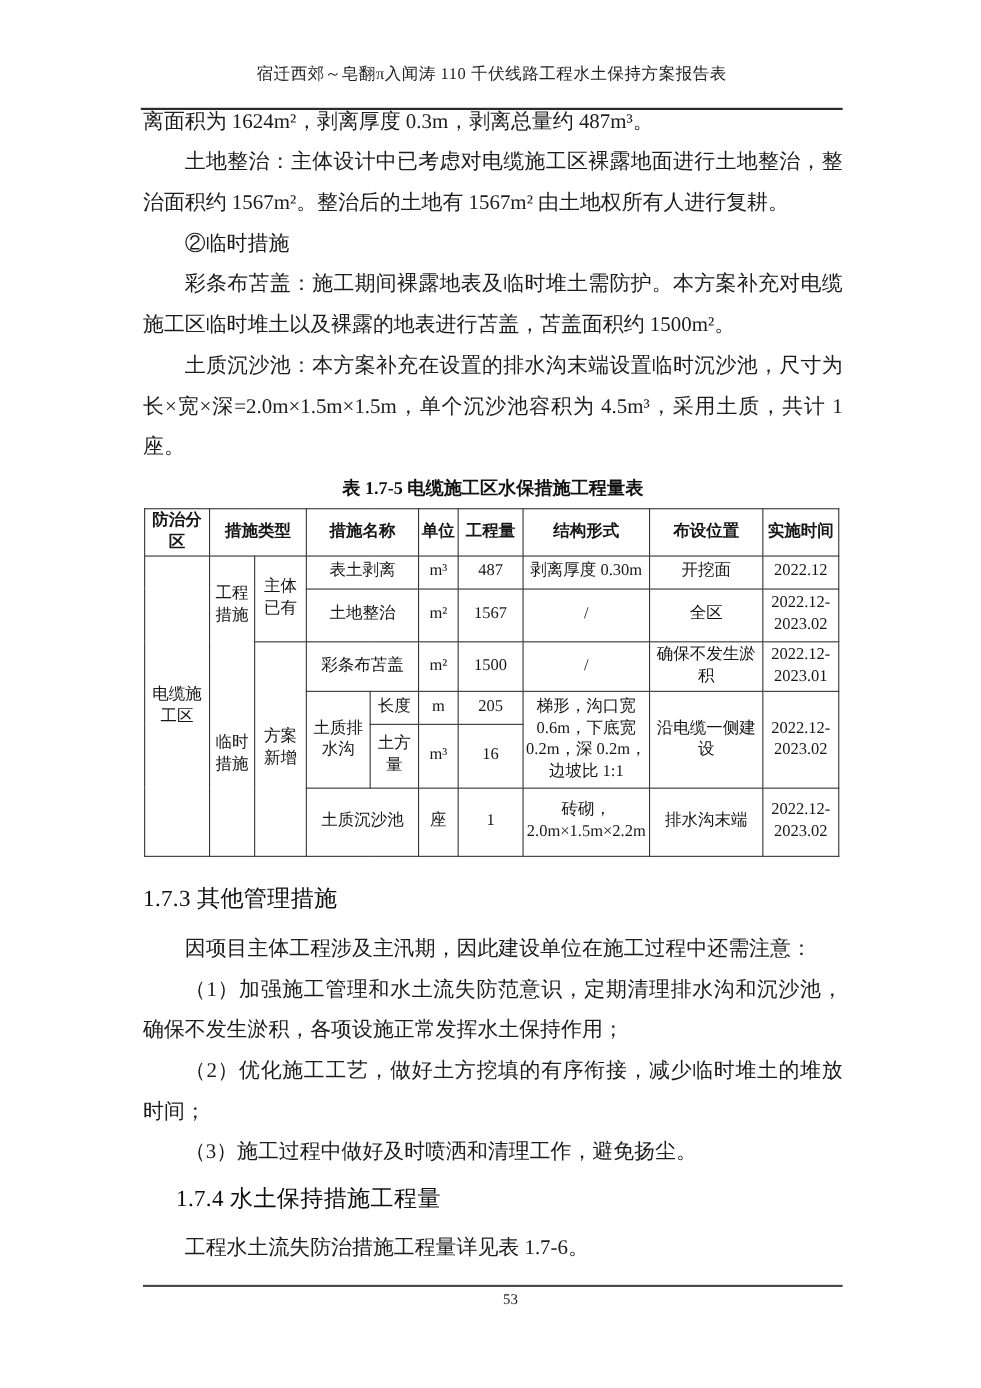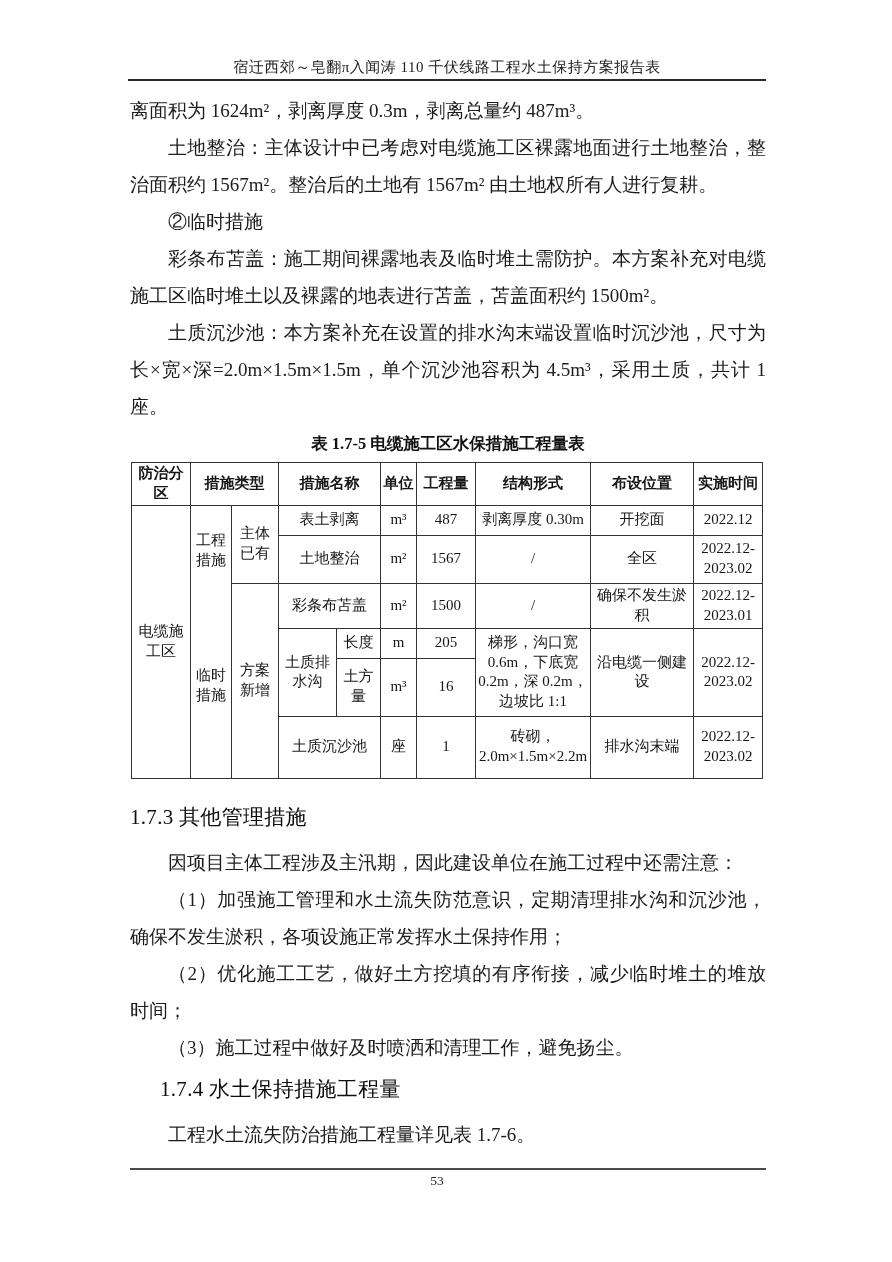--- a/index.html
+++ b/index.html
@@ -7,21 +7,21 @@
     width:892px;height:1262px;background:#ffffff;position:relative;
     font-family:"Liberation Serif","DejaVu Serif",serif;color:#1c1c1c;
     -webkit-font-smoothing:antialiased;
   }
   .page{position:absolute;inset:0;overflow:hidden;}
 
   
   .doc-header{
     position:absolute;top:58px;left:128px;width:638px;
     text-align:center;font-size:15px;letter-spacing:.5px;color:#222;
-    padding-bottom:2px;border-bottom:2px solid #2b2b2b;
+    padding-bottom:21px;border-bottom:2px solid #2b2b2b;
   }
 
   
   .content{position:absolute;top:92px;left:130px;width:636px;}
   .content p{
     margin:0;font-size:19px;line-height:37px;text-align:justify;color:#1c1c1c;
   }
   .content p.indent{text-indent:2em;font-family:Liberation Serif, serif;}
 
   .table-caption{
@@ -53,21 +53,21 @@
     font-family:"Liberation Serif","DejaVu Serif",serif;letter-spacing:.3px;
   }
   .sec-title.second{margin-top:9px;margin-left:30px;}
 
   
   .footer-rule{
     position:absolute;top:1168px;left:130px;width:636px;height:0;
     border-top:2px solid #4a4a4a;
   }
   .page-number{
-    position:absolute;top:1173px;left:119px;width:636px;text-align:center;
+    position:absolute;top:1173px;left:146px;width:636px;text-align:center;
     font-size:13.5px;color:#222;
   }
 </style>
 </head>
 <body>
 
 <div class="page">
 
   <div class="doc-header">宿迁西郊～皂翻π入闻涛 110 千伏线路工程水土保持方案报告表</div>
 

